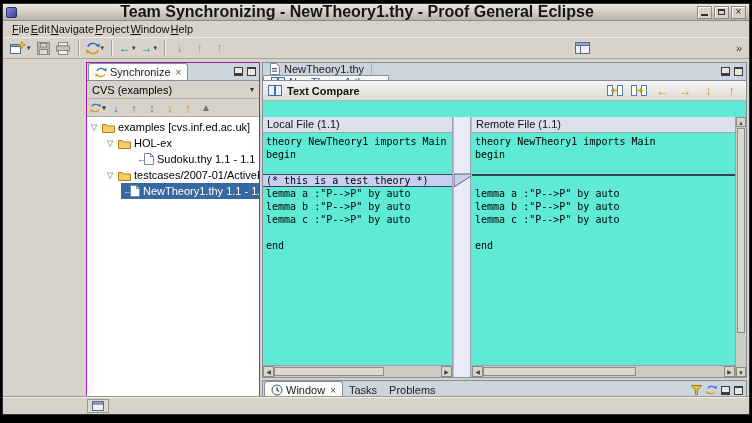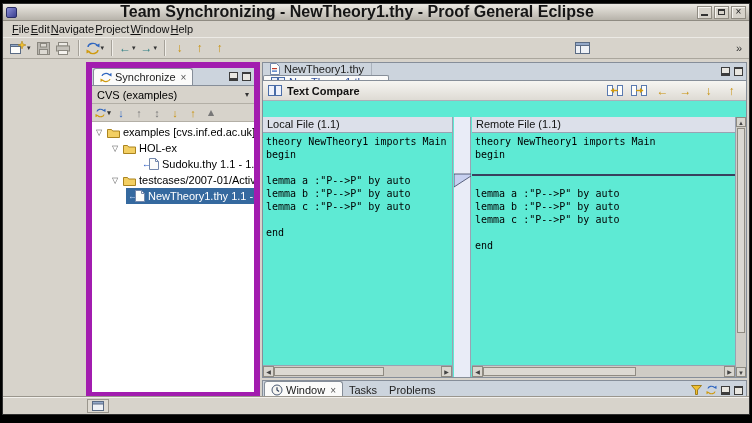--- a/index.html
+++ b/index.html
@@ -38,21 +38,21 @@
           margin:0 4px; }
   .dd { font-size:7px; color:#333; }
   .glyph { font-weight:bold; font-size:12px; line-height:12px; }
   .gold { color:#c9920c; } .teal { color:#2e7f84; } .blue { color:#2f66c0; } .dim { color:#777; }
   .spacer { flex:1; }
   .overflow-chevron { font-size:11px; color:#333; padding:0 2px; }
 
   
   .main { position:absolute; left:0; right:0; top:55px; bottom:17px; }
 
-  .panel-border { border:6px solid #a21caf;justify-content:flex-end; }
+  .panel-border { border:1px solid #a21caf;justify-content:flex-end; }
 
   
   .vtabbar { height:18px; background:#ccd4dd; display:flex; align-items:flex-end;
              position:relative; border-bottom:1px solid #868e99; }
   .vtab { height:17px; display:flex; align-items:center; gap:3px; padding:0 6px;
           font-size:11px; color:#222; white-space:nowrap; }
   .vtab.active { background:#fbfbfa; border:1px solid #868e99; border-bottom:none;
                  border-radius:3px 3px 0 0; margin-left:1px; }
   .tabclose { font-size:10px; color:#555; margin-left:2px; }
   .panel-ctrls { position:absolute; right:3px; top:4px; display:flex; gap:4px;
@@ -428,20 +428,21 @@
         </div>
 
         <div class="cmp-body">
 
           <div class="pane left">
             <div class="pane-header">Local File (1.1)</div>
             <div class="code">
               <div class="cl">theory NewTheory1 imports Main</div>
               <div class="cl">begin</div>
               <div class="cl"></div>
+              <div class="cl diff">(* this is a test theory *)</div>
               <div class="cl">lemma a :"P--&gt;P" by auto</div>
               <div class="cl">lemma b :"P--&gt;P" by auto</div>
               <div class="cl">lemma c :"P--&gt;P" by auto</div>
               <div class="cl"></div>
               <div class="cl">end</div>
             </div>
             <div class="hscroll">
               <span class="sarrow left">◀</span>
               <span class="hthumb"></span>
               <span class="sarrow right">▶</span>

